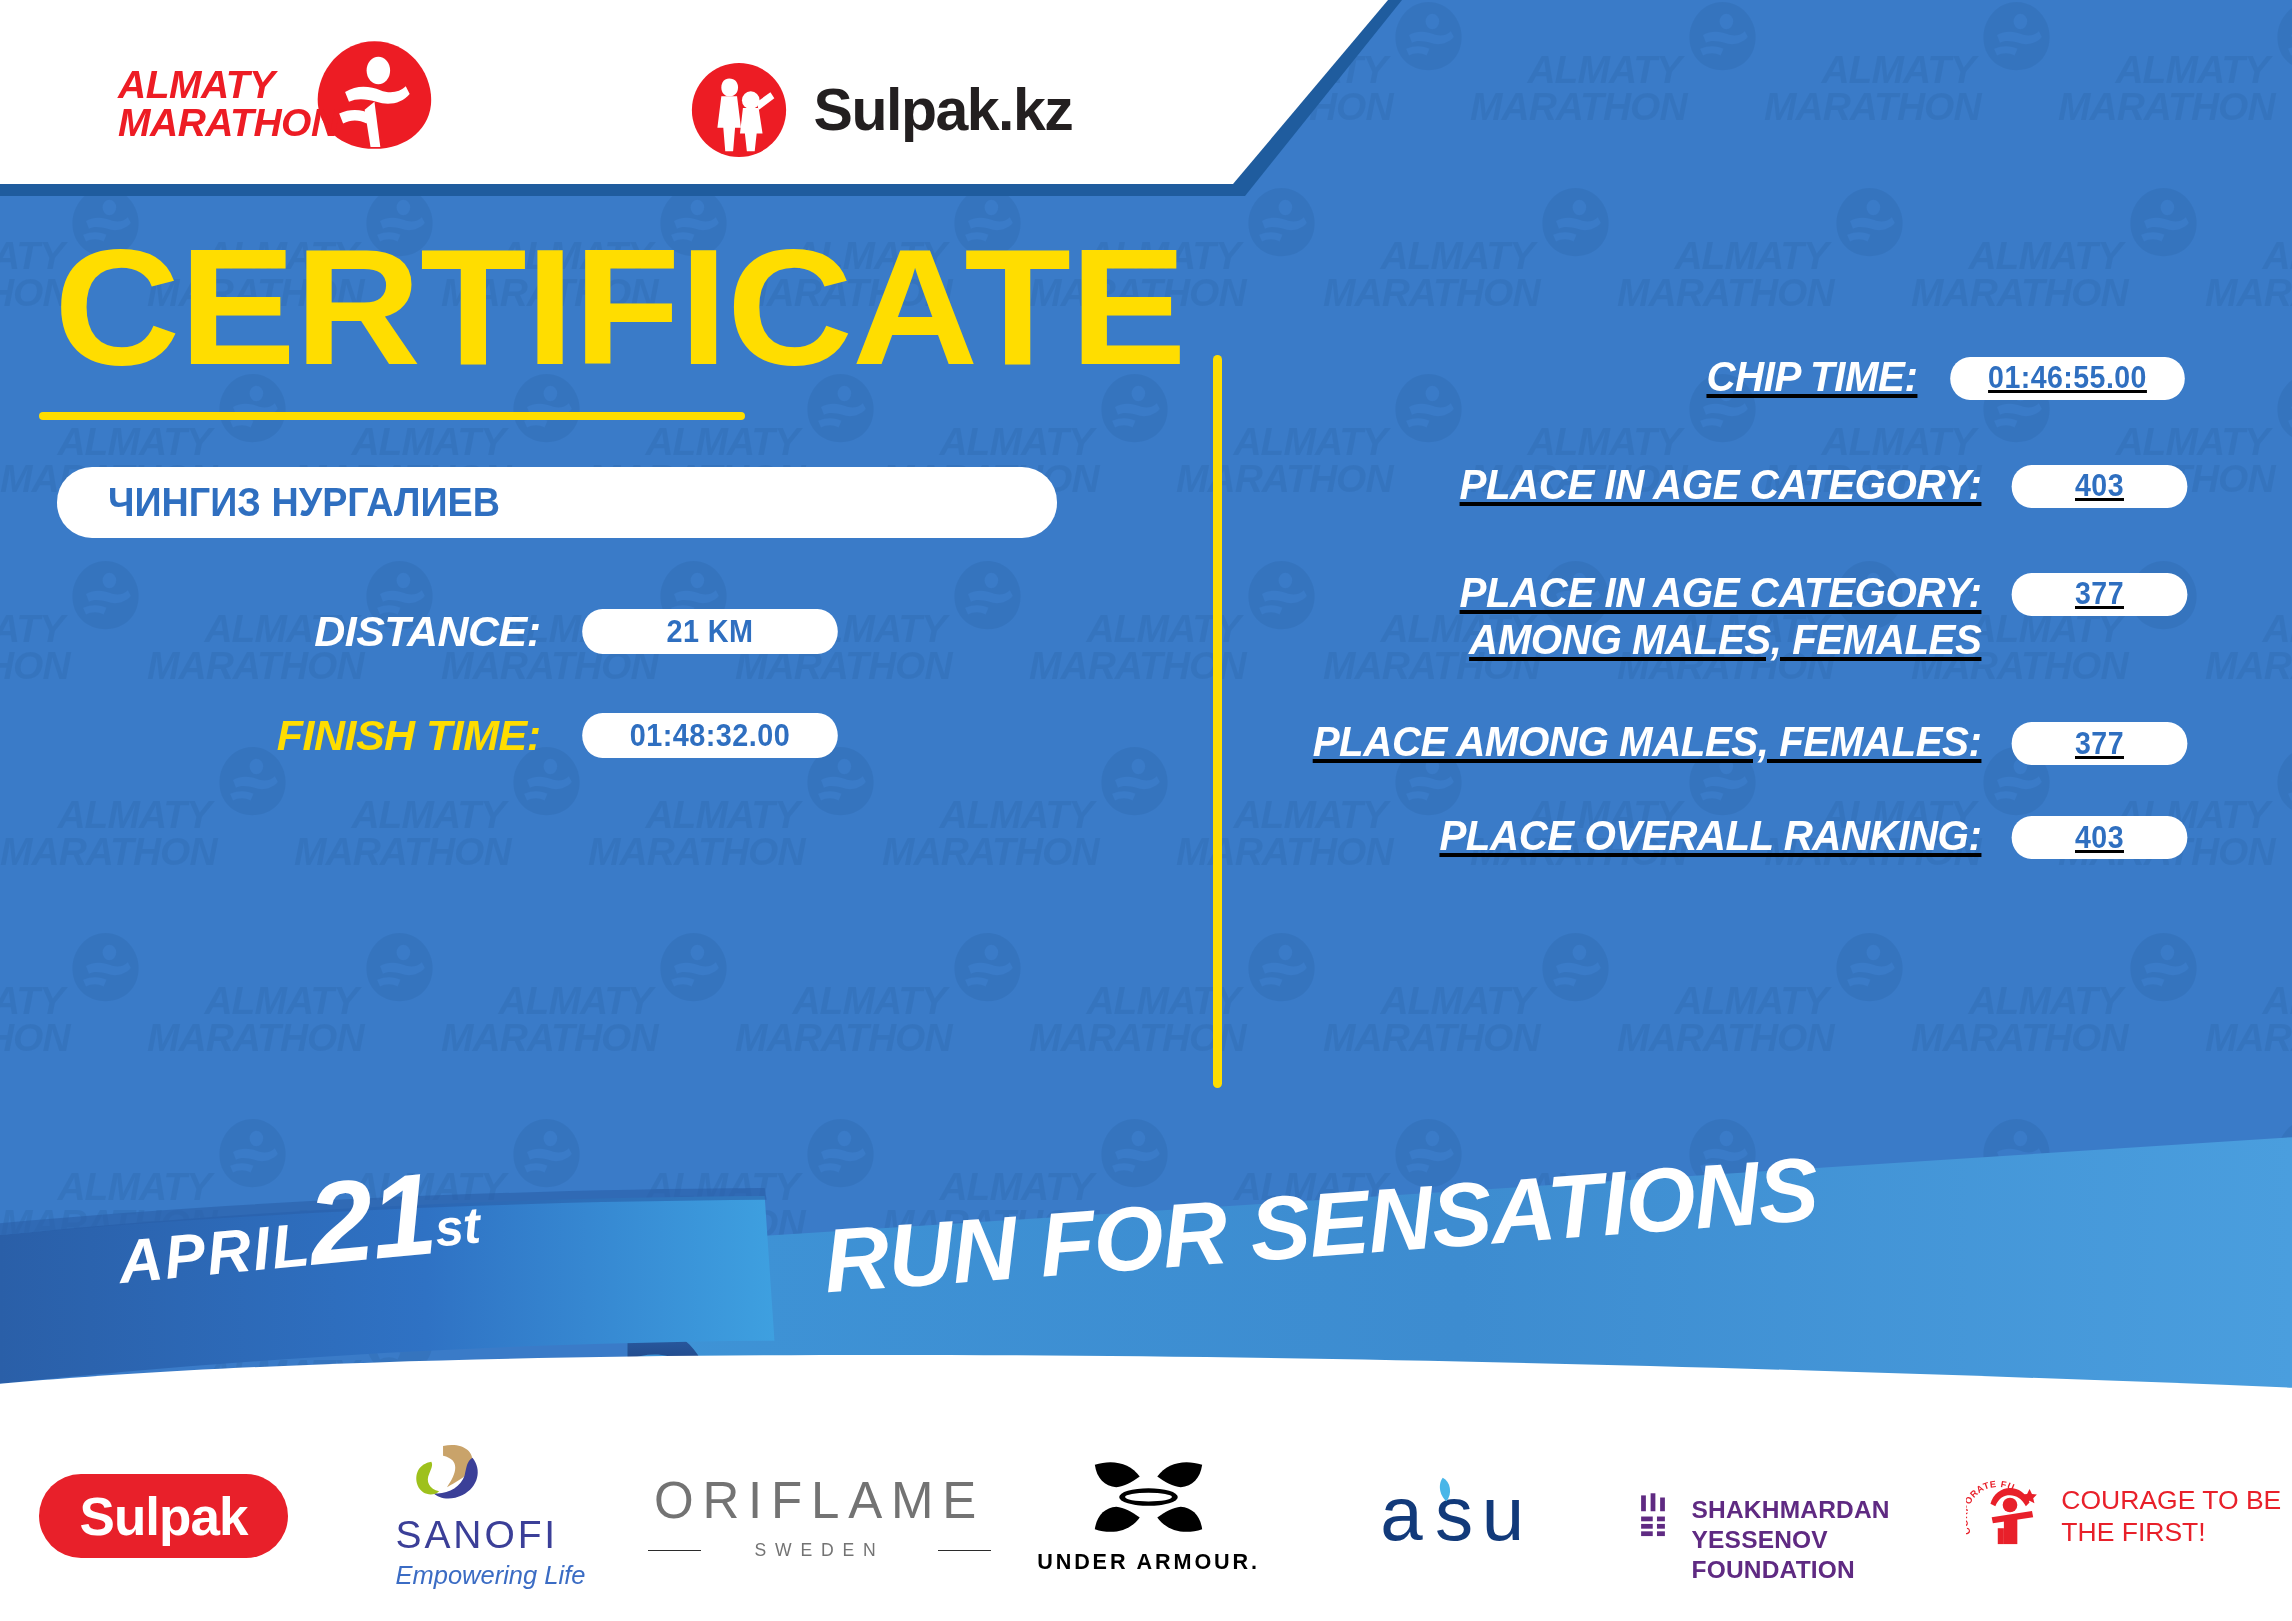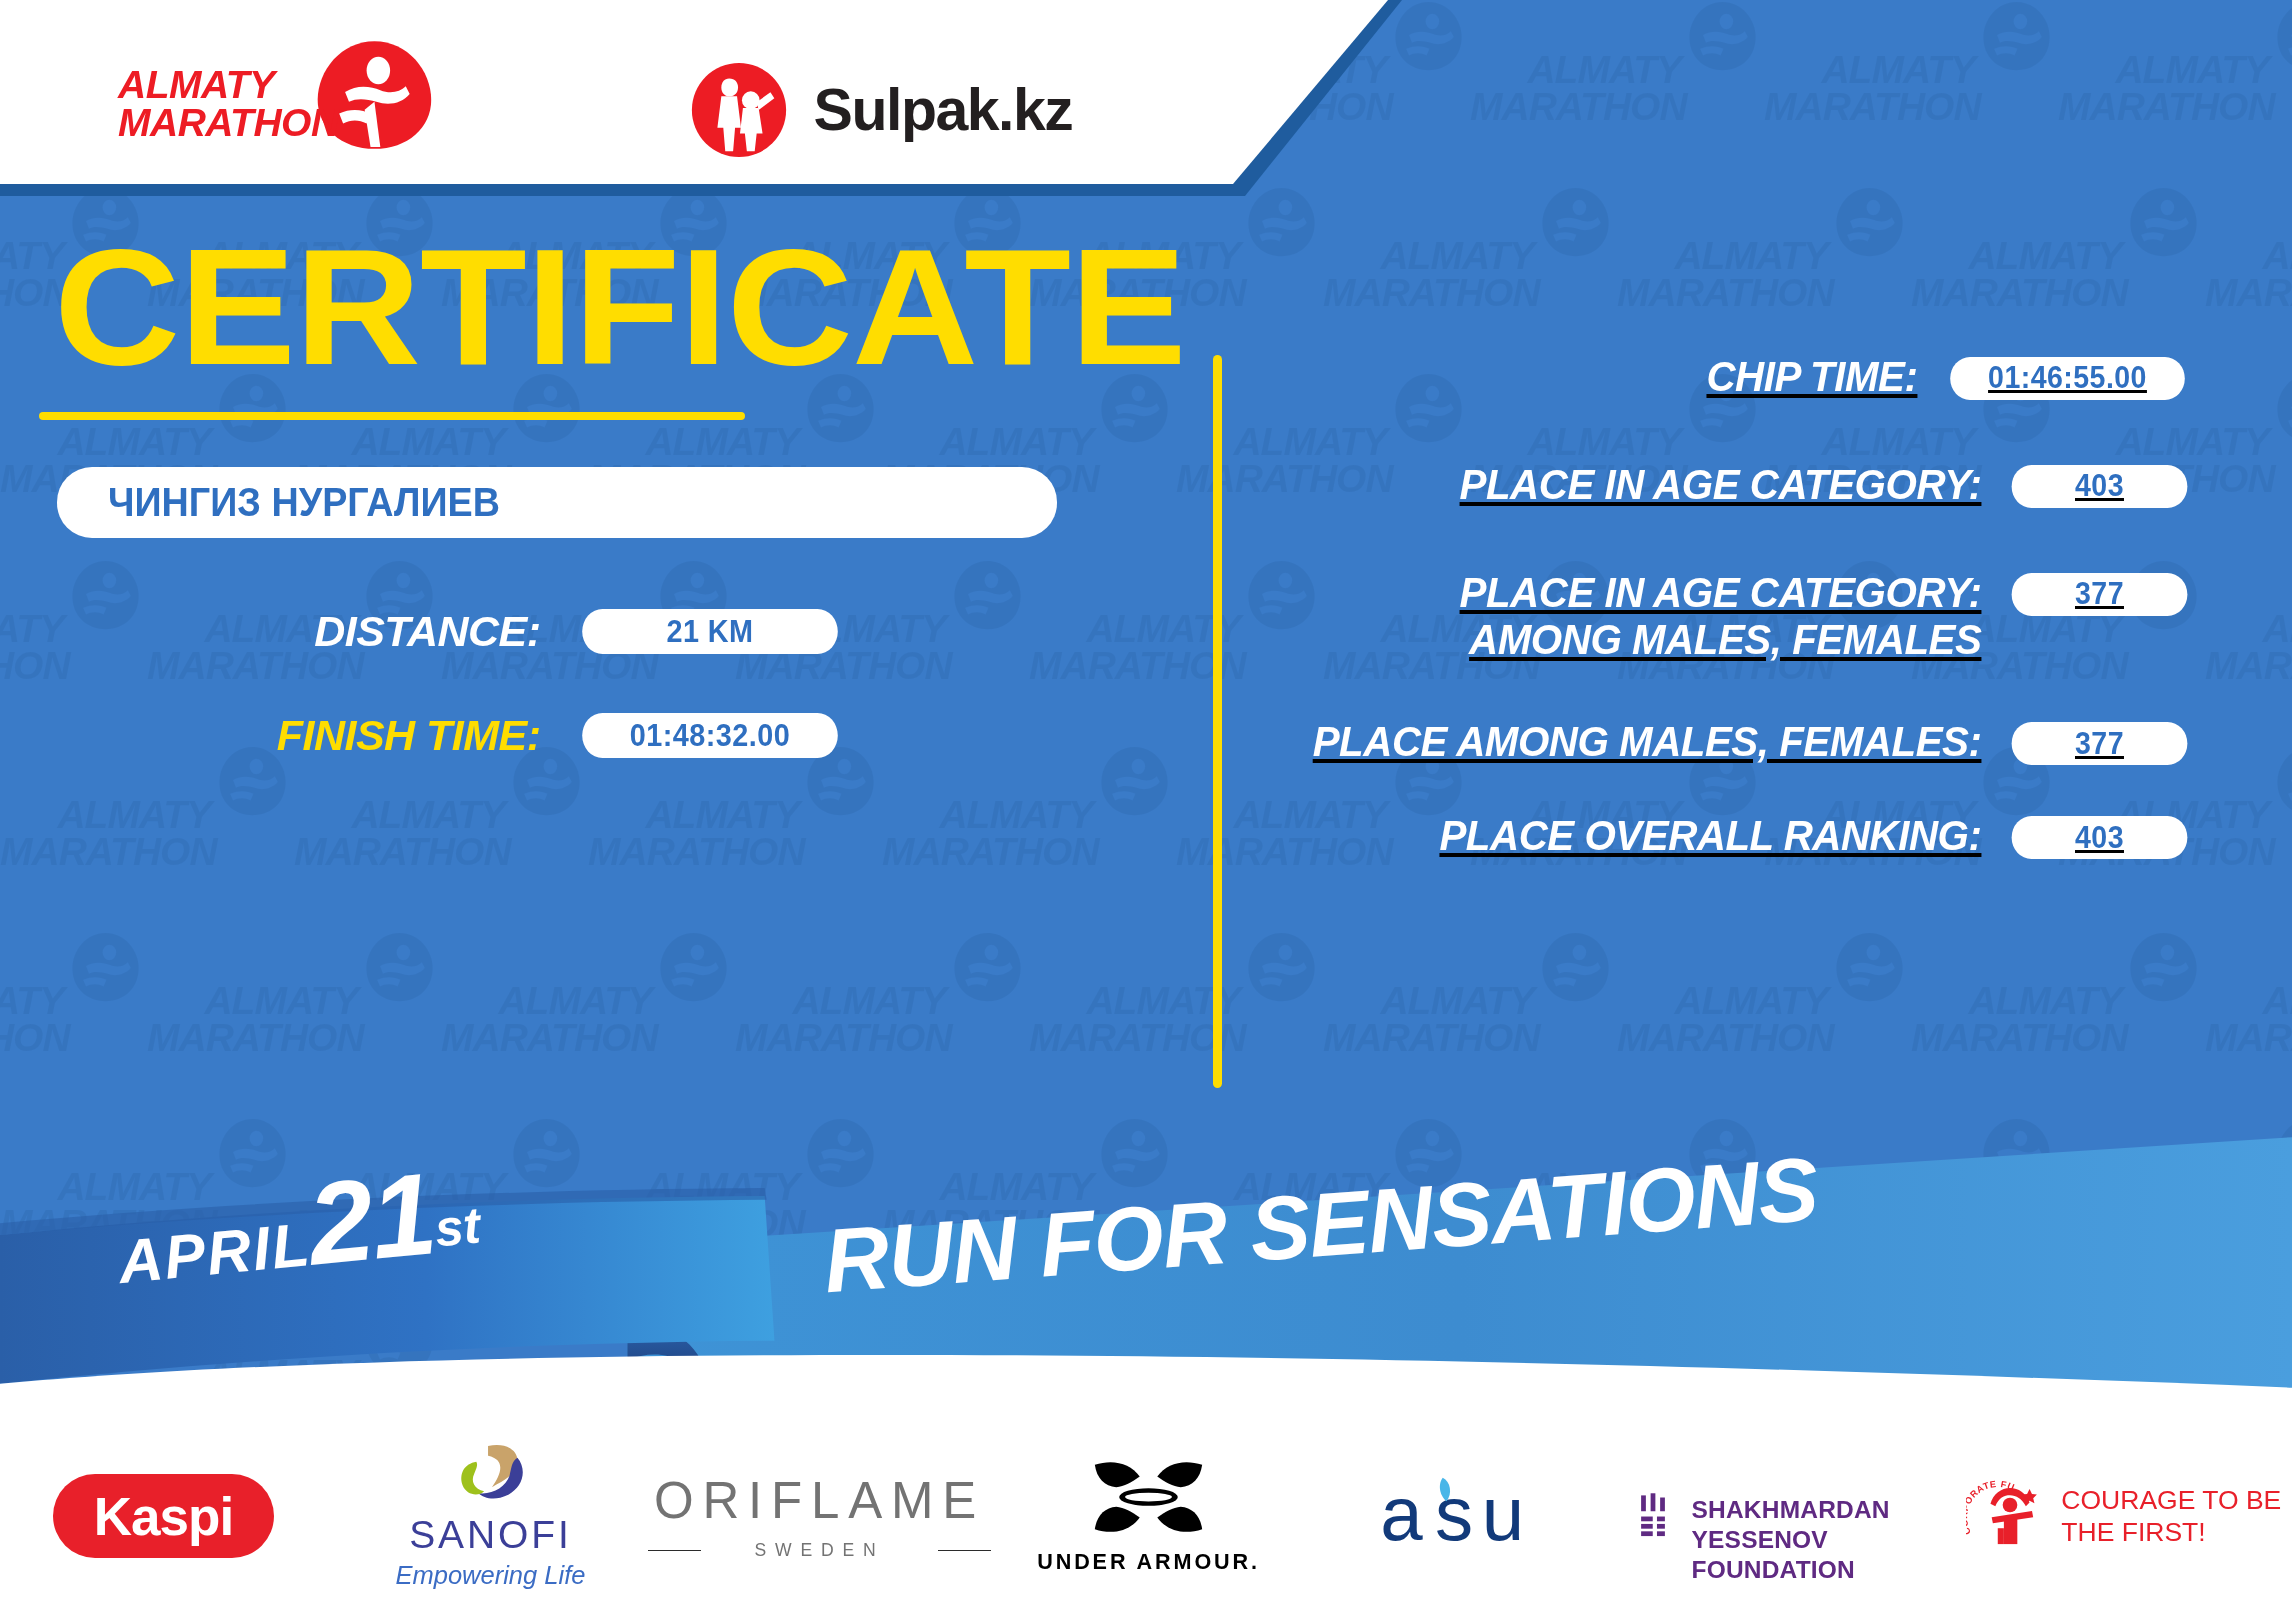--- a/index.html
+++ b/index.html
@@ -137,21 +137,21 @@
   .sponsors {
     position:absolute; left:0; bottom:0; width:2293px; height:210px;
     background:#ffffff; z-index:8; display:flex; align-items:center;
   }
   .sp { flex:1; display:flex; align-items:center; justify-content:center; }
 
   .sulpak {
     background:#E8202A; border-radius:45px; padding:11.8px 41px;
     color:#ffffff; font-weight:bold; font-size:53px; letter-spacing:-1px;
   }
-  .sanofi { text-align:center; }
+  .sanofi { text-align:left; }
   .sanofi .sa-name { color:#3b3f98; font-size:39px; letter-spacing:2.9px; font-weight:normal; margin-top:3.9px; }
   .sanofi .sa-tag { color:#3b6cc4; font-size:25.5px; font-style:italic; letter-spacing:0px; margin-top:3.9px; }
   .oriflame { text-align:center; color:#737373; }
   .oriflame .or-name { font-size:51px; letter-spacing:8.8px; font-weight:300; }
   .oriflame .or-sub { font-size:17.6px; letter-spacing:8.8px; margin-top:9.8px; position:relative; }
   .oriflame .or-sub:before, .oriflame .or-sub:after {
     content:""; position:absolute; top:50%; width:53px; height:1px; background:#2b2b2b;
   }
   .oriflame .or-sub:before { left:-5.9px; }
   .oriflame .or-sub:after { right:-5.9px; }
@@ -938,21 +938,21 @@
 
     <div class="ribbon-text-date">
       <span class="m">APRIL</span><span class="d">21</span><span class="sup">st</span>
     </div>
     <div class="ribbon-slogan">RUN FOR SENSATIONS</div>
   </div>
 
   <div class="sponsors">
 
     <div class="sp">
-      <div class="sulpak">Kaspi</div>
+      <div class="sulpak">Sulpak</div>
     </div>
 
     <div class="sp">
       <div class="sanofi">
         <svg width="98" height="63" viewBox="0 0 100 64">
           <path d="M48 4 C66 0 80 8 78 22 C76 34 62 40 52 46 C62 32 66 18 48 14 Z" fill="#c9a36a"></path>
           <path d="M78 16 C88 28 84 46 68 54 C56 60 44 58 38 52 C52 54 66 46 70 34 C72 26 72 20 78 16 Z" fill="#3b3f98"></path>
           <path d="M36 20 C24 22 18 32 22 44 C26 54 38 56 44 50 C34 48 30 40 34 32 C36 27 38 23 36 20 Z" fill="#9ec11c"></path>
         </svg>
         <div class="sa-name">SANOFI</div>

